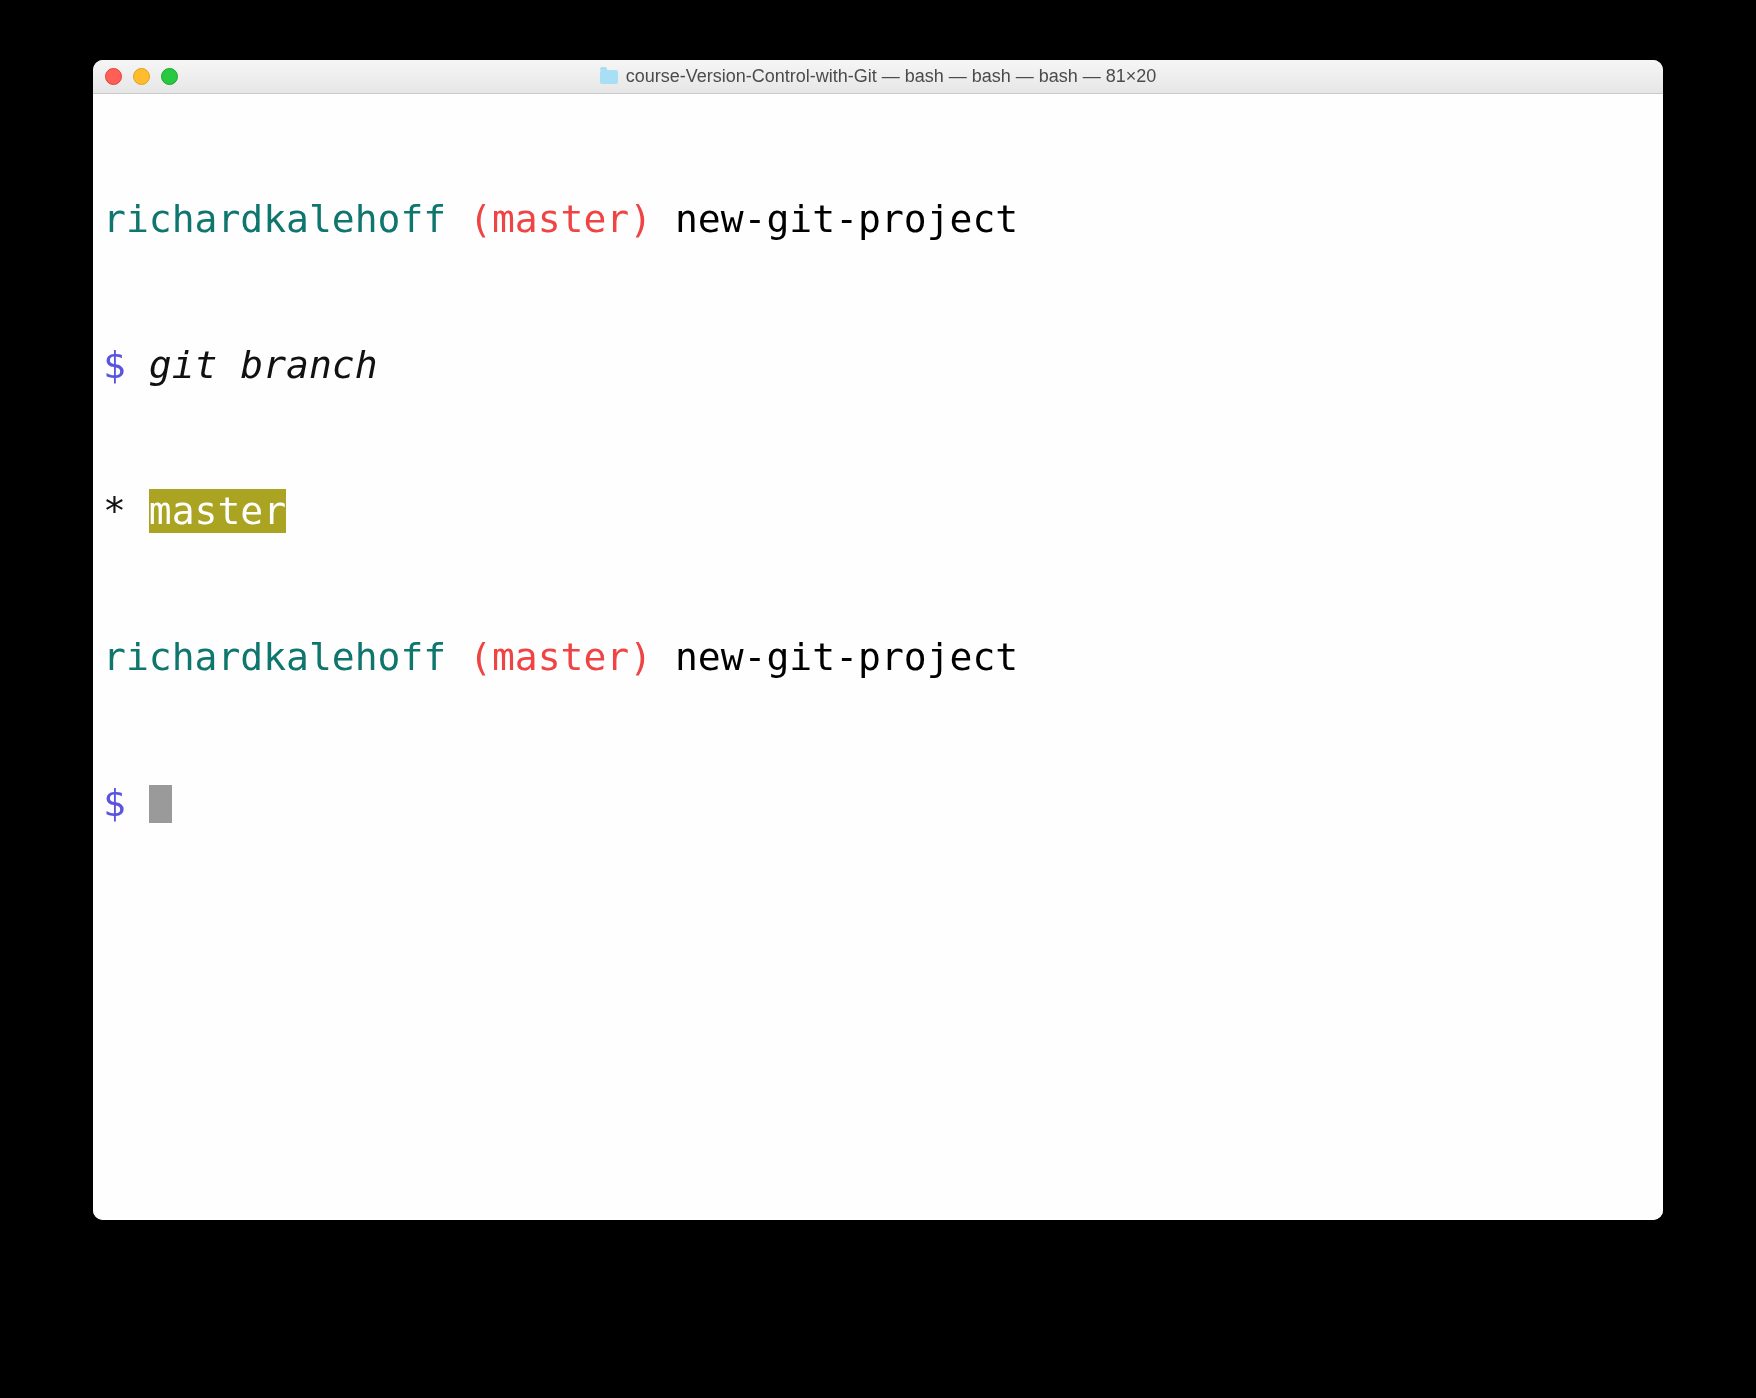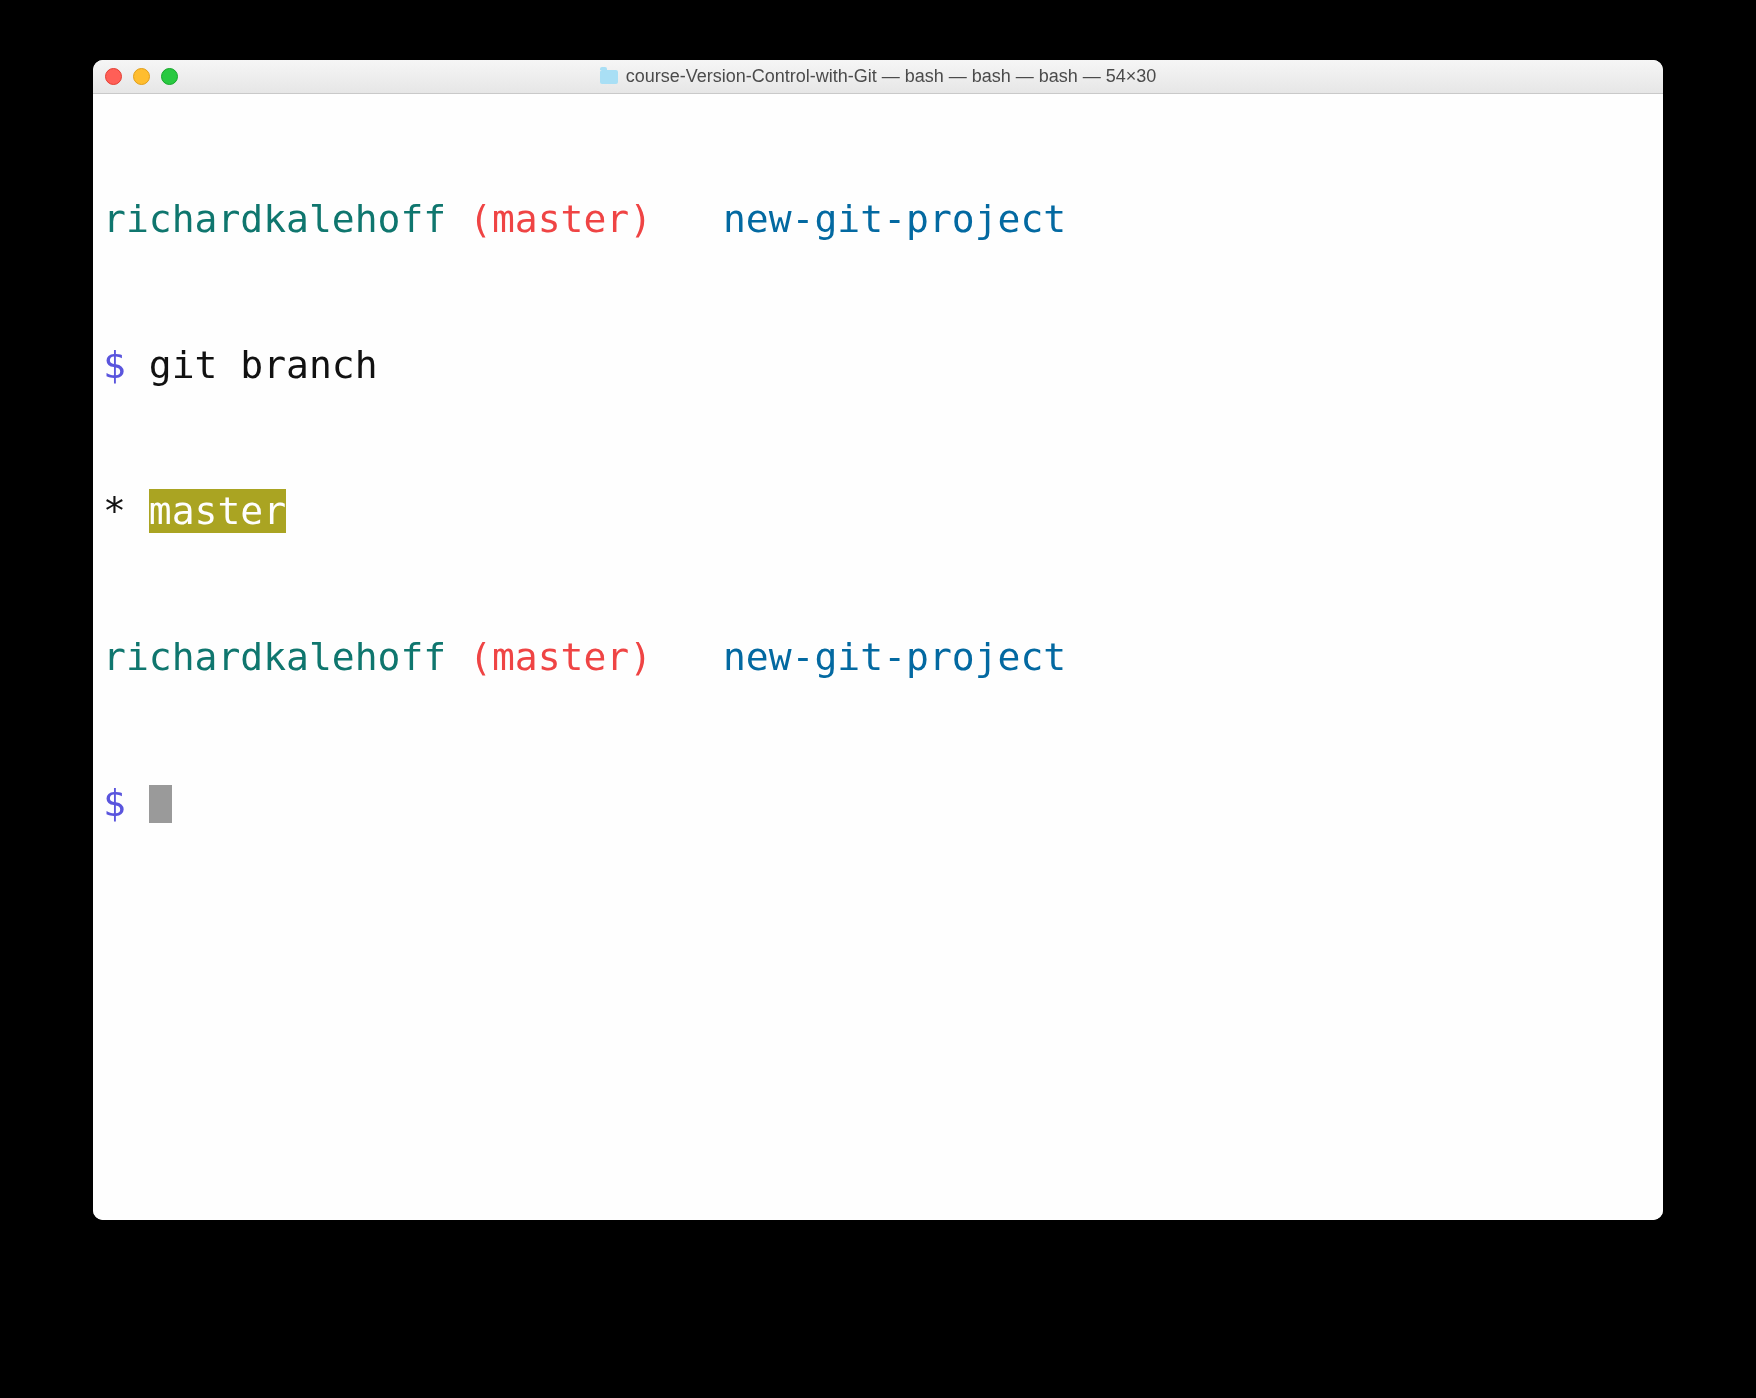--- a/index.html
+++ b/index.html
@@ -83,23 +83,23 @@
       height: 1126px;
       font-size: 38px;
       line-height: 1.28;
       white-space: pre;
     }
     .line {
       display: block;
     }
     .user { color: #0f766e; }
     .branch { color: #ef4444; }
-    .project { color: #0369a1; margin-left: 48px; }
+    .project { color: #000000; }
     .prompt { color: #5a55dd; }
-    .cmd { color: #111; }
+    .cmd { color: #111; font-style: italic; }
     .star { color: #111; }
     .hl {
       background: #aaa422;
       color: #fefefe;
     }
     .cursor {
       display: inline-block;
       width: 23px;
       height: 38px;
       background: #9a9a9a;
@@ -112,21 +112,21 @@
 
 <div class="window">
   <div class="titlebar">
     <div class="traffic-lights">
       <div class="light close"></div>
       <div class="light min"></div>
       <div class="light zoom"></div>
     </div>
     <div class="title-wrap">
       <div class="title-icon"></div>
-      <div class="title-text">course-Version-Control-with-Git — bash — bash — bash — 54×30</div>
+      <div class="title-text">course-Version-Control-with-Git — bash — bash — bash — 81×20</div>
     </div>
   </div>
   <div class="terminal">
     <span class="line"><span class="user">richardkalehoff</span><span class="branch"><span> (</span><span>master</span><span>) </span></span><span class="project">new-git-project</span></span>
     <span class="line"><span class="prompt">$ </span><span class="cmd">git branch</span></span>
     <span class="line"><span class="star">* </span><span class="hl">master</span></span>
     <span class="line"><span class="user">richardkalehoff</span><span class="branch"><span> (</span><span>master</span><span>) </span></span><span class="project">new-git-project</span></span>
     <span class="line"><span class="prompt">$ </span><span class="cursor"></span></span>
   </div>
 </div>

